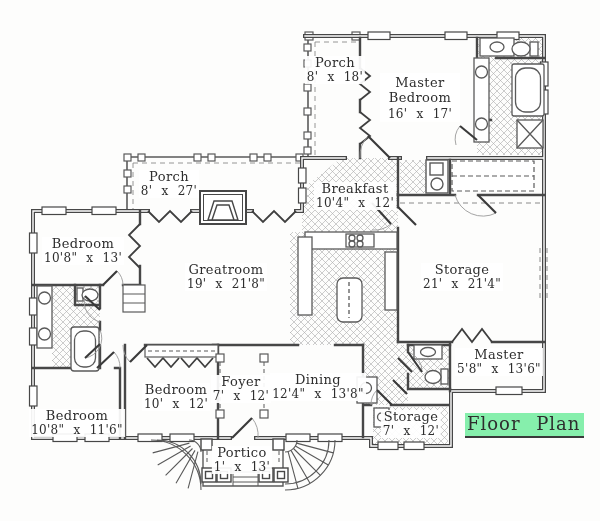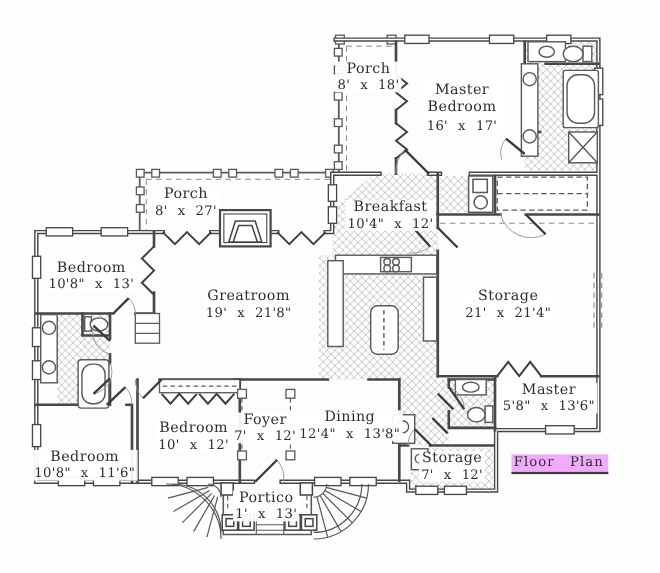--- a/index.html
+++ b/index.html
@@ -4,22 +4,22 @@
 <style>
   html,body{margin:0;padding:0;background:#ffffff;}
   #plan{position:relative;width:600px;height:521px;background:#fdfdfc;overflow:hidden;
         font-family:"DejaVu Serif", serif;color:#2e2e2e;}
   #drawing{position:absolute;left:0;top:0;}
   .room-label{position:absolute;transform:translate(-50%,-50%);text-align:center;
       line-height:1.12;background:rgba(255,255,255,0.93);padding:0 2px;}
   .room-label .rname{display:block;font-size:13px;white-space:nowrap;letter-spacing:0.4px;}
   .room-label .rdims{display:block;font-size:12px;white-space:nowrap;word-spacing:5px;letter-spacing:0.3px;}
   .room-label.wrap .rname{white-space:normal;width:76px;margin:3px auto;}
-  #plan-title{position:absolute;left:465px;top:413px;font-size:12px;letter-spacing:1px;
-      word-spacing:9px;border-bottom:2px solid #3a3a3a;padding:0 4px 2px 2px;background:#f0abfc;}
+  #plan-title{position:absolute;left:465px;top:413px;font-size:18px;letter-spacing:1px;
+      word-spacing:9px;border-bottom:2px solid #3a3a3a;padding:0 4px 2px 2px;background:#86efac;}
 </style>
 </head>
 <body>
 
 <div id="plan">
 
 <svg id="drawing" width="600" height="521" viewBox="0 0 600 521" xmlns="http://www.w3.org/2000/svg">
   <defs>
     <pattern id="xh" width="7" height="7" patternUnits="userSpaceOnUse">
       <path d="M0,7 L7,0 M0,0 L7,7" stroke="#ababab" stroke-width="0.6" fill="none"></path>

